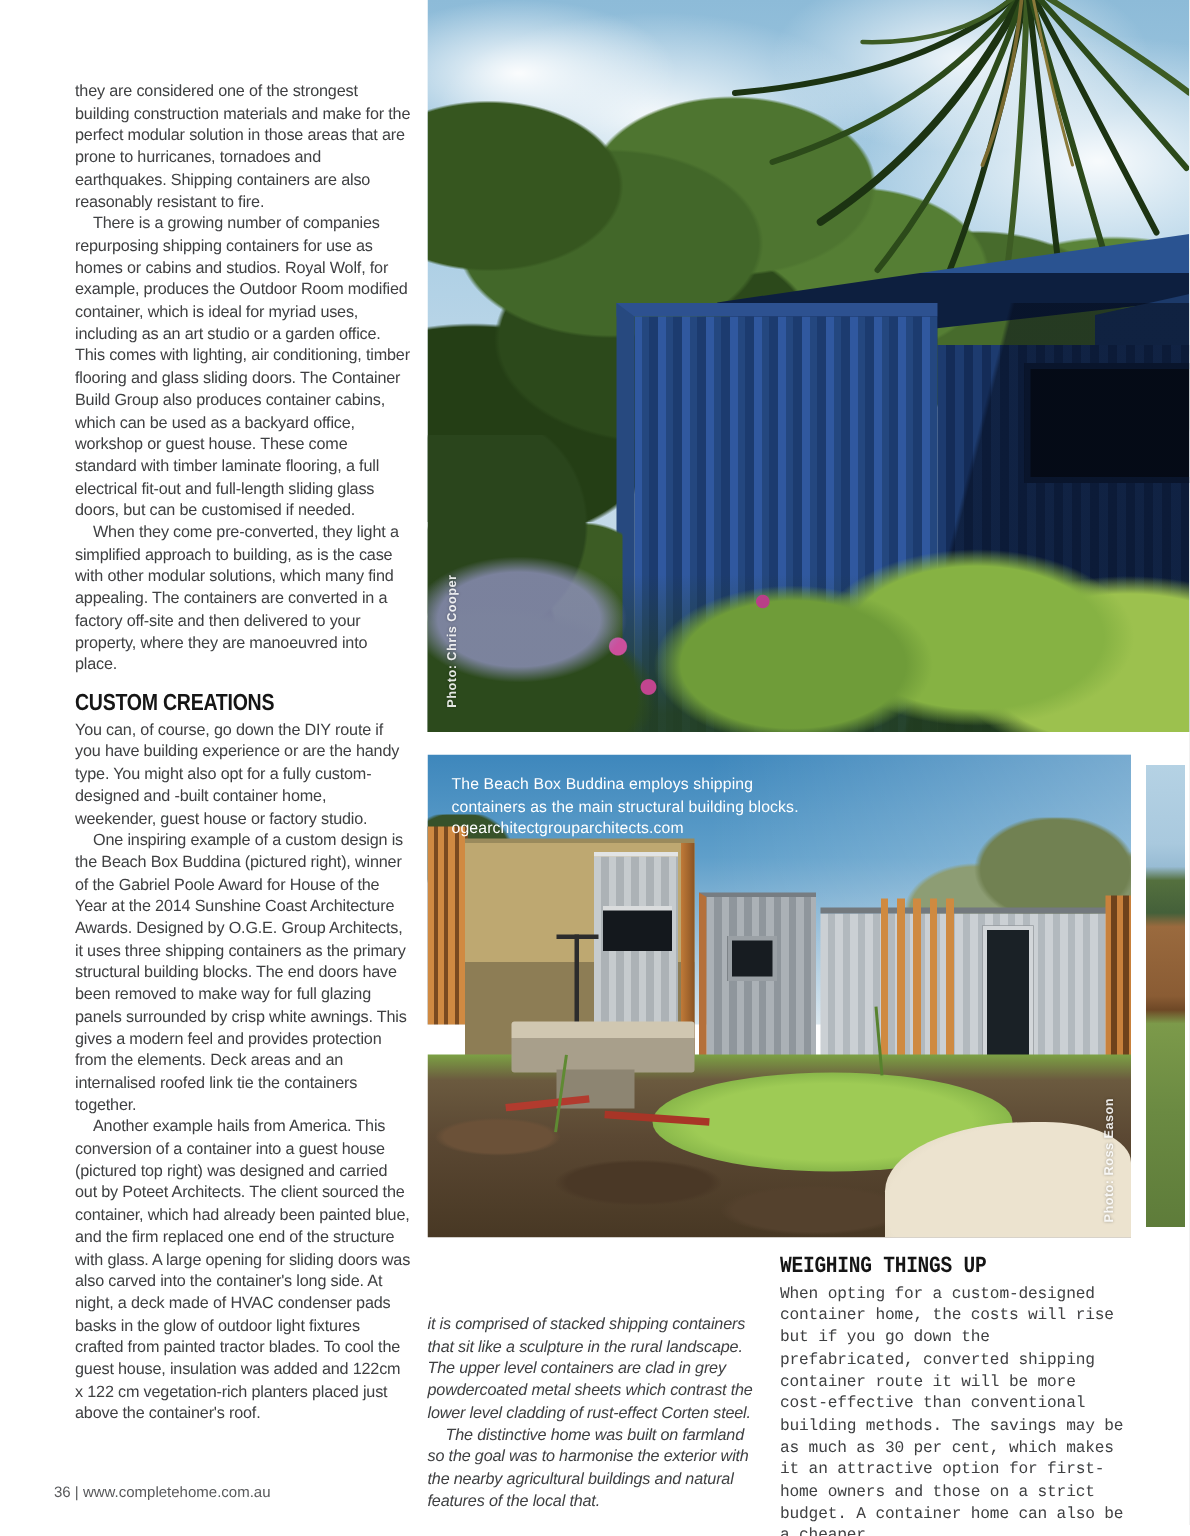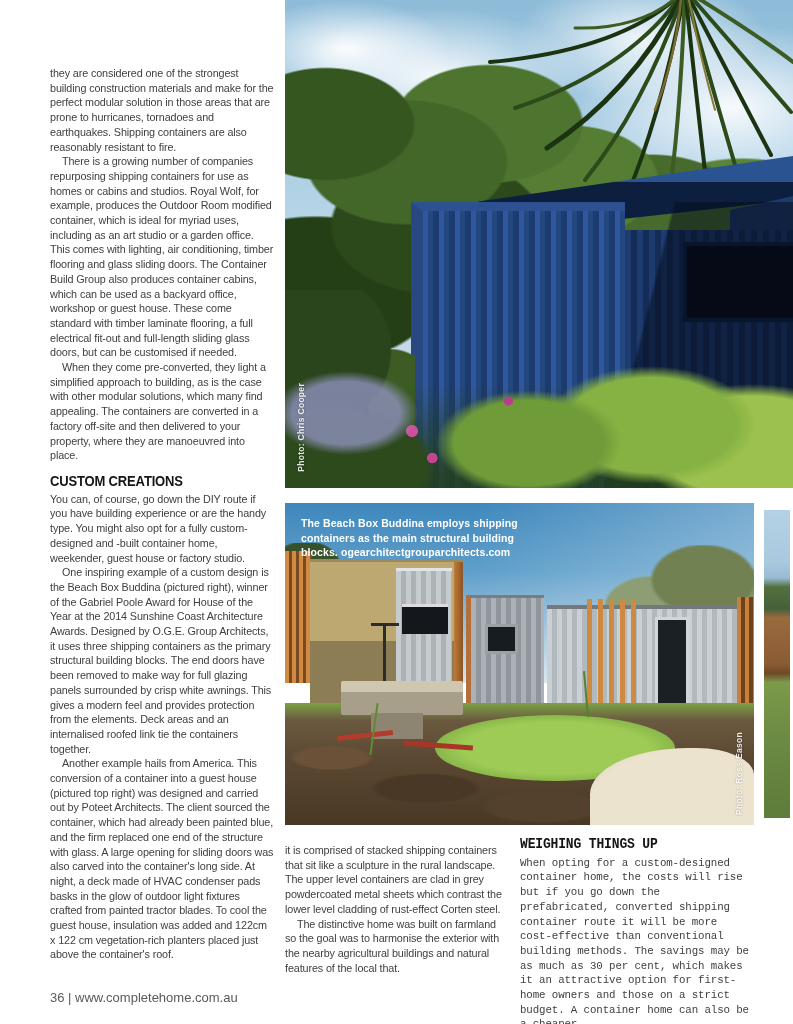--- a/index.html
+++ b/index.html
@@ -4,34 +4,34 @@
 <style>
   * { margin:0; padding:0; box-sizing:border-box; }
   html,body { background:#e8e8e8; }
   .page {
     position:relative; width:793px; height:1024px; margin:0 auto;
     background:#ffffff; overflow:hidden;
     font-family:"Liberation Sans", sans-serif;
   }
   
   .body-col { position:absolute; color:#3f4042; font-size:10.8px; line-height:14.7px; letter-spacing:-0.12px; }
-  .col-left  { left:50px;  top:54px;  width:224px;margin-top:12px; }
-  .col-mid   { left:285px; top:843px; width:221px; }
+  .col-left  { left:50px;  top:54px;  width:224px; }
+  .col-mid   { left:285px; top:876px; width:221px;font-style:italic; }
   .col-right { left:520px; top:837px; width:229px;font-family:Liberation Mono, monospace; }
   .body-col p { margin:0; }
   .body-col p.ind { text-indent:12px; }
   .sec-head {
     font-size:15.5px; font-weight:700; color:#151515; letter-spacing:-0.2px;
     transform:scaleX(0.84); transform-origin:left center; white-space:nowrap;
     margin:11px 0 3px 0;
   }
   .col-right .sec-head { margin:0 0 4px 0; }
   .ital { font-style:italic; }
   .footer {
-    position:absolute; left:50px; top:990px; font-size:13px; color:#58595b; letter-spacing:0;
+    position:absolute; left:36px; top:990px; font-size:10px; color:#58595b; letter-spacing:0;
   }
   
   .photo { position:absolute; overflow:hidden; }
   .photo * { position:absolute; }
   .credit {
     font-size:8.5px; font-weight:700; color:rgba(255,255,255,0.88);
     writing-mode:vertical-rl; transform:rotate(180deg); letter-spacing:0.3px;
     text-shadow:0 0 2px rgba(0,0,0,0.35); z-index:30;
   }
   
@@ -144,21 +144,21 @@
   .m-trough { left:56px; top:178px; width:122px; height:34px;
     background:linear-gradient(180deg,#d0c7b1 0 32%, #a89f8b 32% 100%); border-radius:2px; }
   .m-trough-leg { left:86px; top:210px; width:52px; height:26px; background:#8d8572; }
   .m-red1 { left:52px; top:230px; width:56px; height:5px; background:#b23b2e; transform:rotate(-6deg); }
   .m-red2 { left:118px; top:240px; width:70px; height:5px; background:#a83527; transform:rotate(4deg); }
   .m-stem1 { left:88px; top:200px; width:2px; height:52px; background:#5f8a33; transform:rotate(8deg); }
   .m-stem2 { left:300px; top:168px; width:2px; height:46px; background:#57822e; transform:rotate(-5deg); }
   .m-pole { left:98px; top:120px; width:3px; height:70px; background:#2c2c2c; }
   .m-pole:before { content:""; position:absolute; left:-12px; top:0; width:28px; height:3px; background:#2c2c2c; }
   .m-caption { left:16px; top:13px; width:250px; z-index:25;
-    font-size:10.5px; line-height:14.5px; font-weight:700; color:#ffffff; letter-spacing:0.1px; }
+    font-size:10.5px; line-height:14.5px; font-weight:400; color:#ffffff; letter-spacing:0.1px; }
   .m-credit { right:10px; bottom:10px; }
   
   .photo-sliver { left:764px; top:510px; width:26px; height:308px;
     background:linear-gradient(180deg,
       #b5d2e4 0%, #a9c9de 17%, #98bcd4 22%,
       #54703e 25%, #44603a 32%,
       #9a6a3e 35%, #8a5c34 50%, #6e4826 53%,
       #7c9a4a 56%, #6b8a42 75%, #5e7c3a 100%);
   }
 </style>

